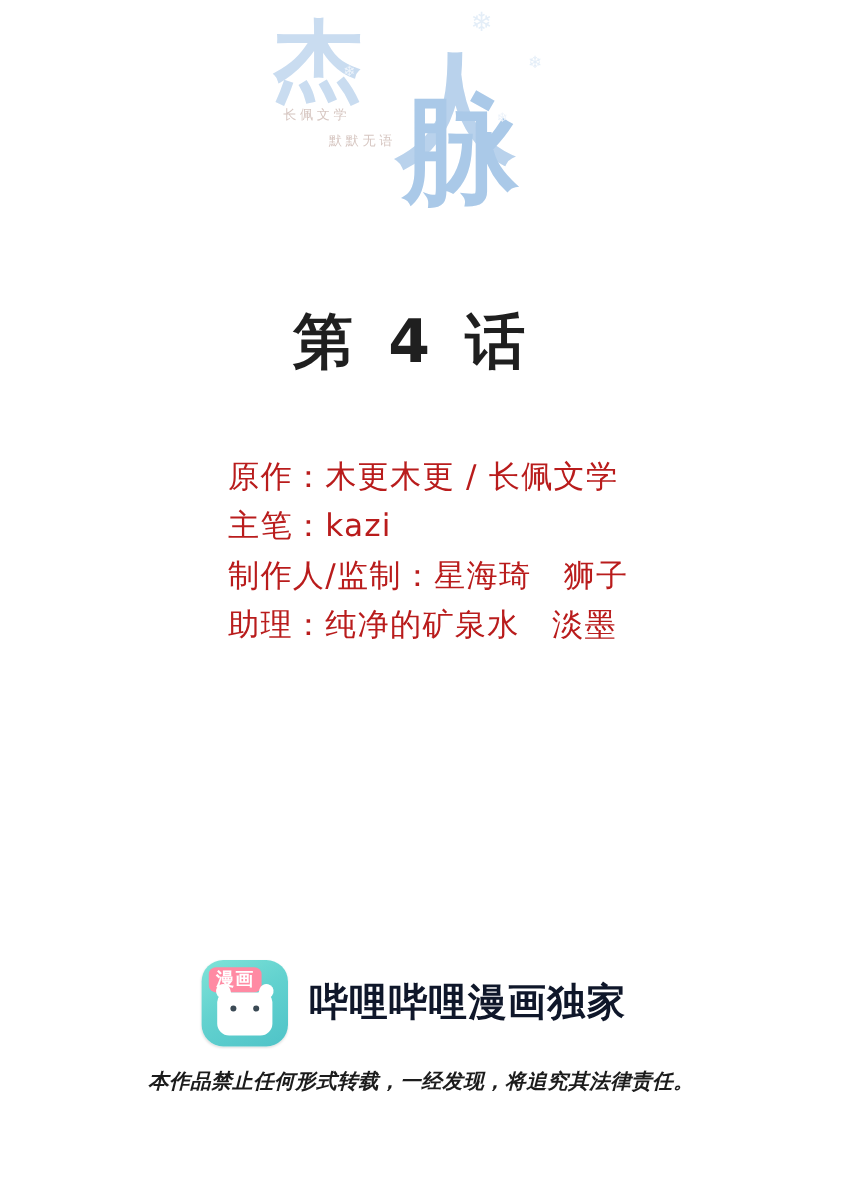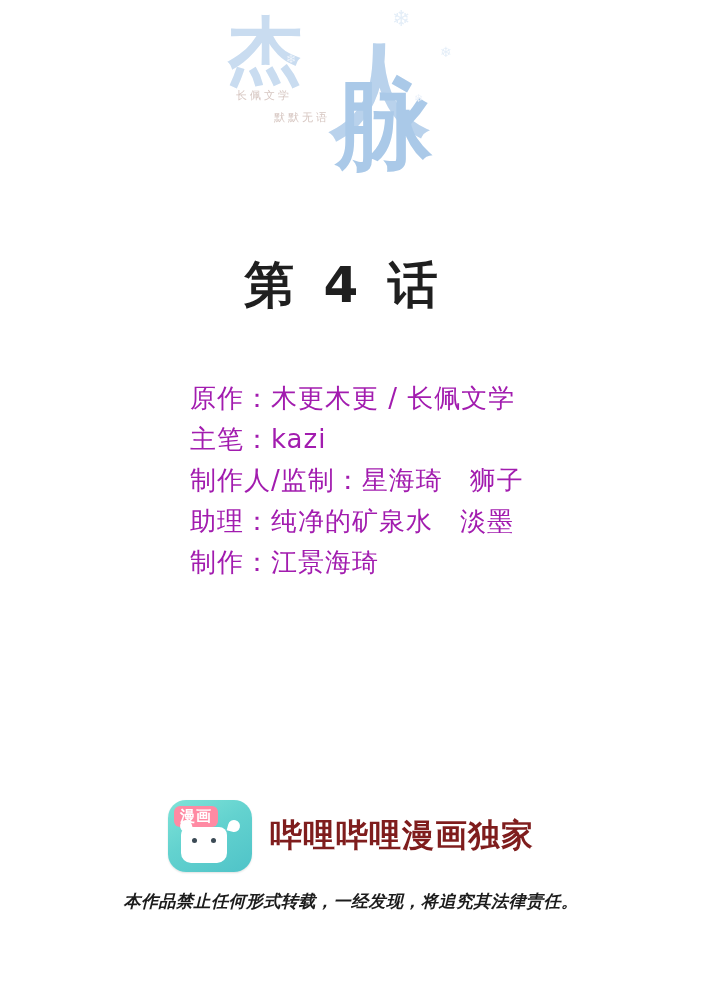--- a/index.html
+++ b/index.html
@@ -90,21 +90,21 @@
   .credits {
     position: absolute;
     top: 378px;
     left: 190px;
     width: 420px;
   }
   .credit-line {
     font-family: "DejaVu Sans", sans-serif;
     font-size: 26px;
     line-height: 41px;
-    color: #a21caf;
+    color: #b91c1c;
     letter-spacing: 1px;
     white-space: pre;
   }
 
   
   .publisher {
     position: absolute;
     top: 800px;
     left: 168px;
     display: flex;
@@ -113,21 +113,20 @@
   }
   .publisher-logo {
     width: 72px;
     height: 72px;
     border-radius: 18px;
     background: linear-gradient(150deg, #7fe3d8 0%, #63d2cf 45%, #4fc3c8 100%);
     position: relative;
     overflow: hidden;
     box-shadow: 0 1px 2px rgba(0,0,0,0.12);
     flex: none;
-    padding-left: 12px;
   }
   .publisher-logo .badge {
     position: absolute;
     top: 6px;
     left: 6px;
     background: #ff8aa3;
     color: #ffffff;
     font-family: "DejaVu Sans", sans-serif;
     font-size: 15px;
     font-weight: 700;
@@ -165,21 +164,21 @@
     background: #ffffff;
     border-radius: 50% 50% 0 50%;
     top: 20px;
   }
   .publisher-logo .ear-l { left: 12px; transform: rotate(-15deg); }
   .publisher-logo .ear-r { right: 12px; transform: rotate(105deg); }
   .publisher-text {
     font-family: "DejaVu Sans", sans-serif;
     font-size: 32px;
     font-weight: 700;
-    color: #7f1d1d;
+    color: #0f172a;
     letter-spacing: 1px;
   }
 
   
   .legal {
     position: absolute;
     top: 890px;
     left: 0;
     width: 702px;
     text-align: center;
@@ -206,21 +205,20 @@
   <div class="snow snow-4">❄</div>
 </div>
 
 <div class="chapter-title">第 4 话</div>
 
 <div class="credits">
   <div class="credit-line">原作：木更木更 / 长佩文学</div>
   <div class="credit-line">主笔：kazi</div>
   <div class="credit-line">制作人/监制：星海琦　狮子</div>
   <div class="credit-line">助理：纯净的矿泉水　淡墨</div>
-  <div class="credit-line">制作：江景海琦</div>
 </div>
 
 <div class="publisher">
   <div class="publisher-logo">
     <div class="badge">漫画</div>
     <div class="ear-l"></div>
     <div class="ear-r"></div>
     <div class="face"></div>
   </div>
   <div class="publisher-text">哔哩哔哩漫画独家</div>

